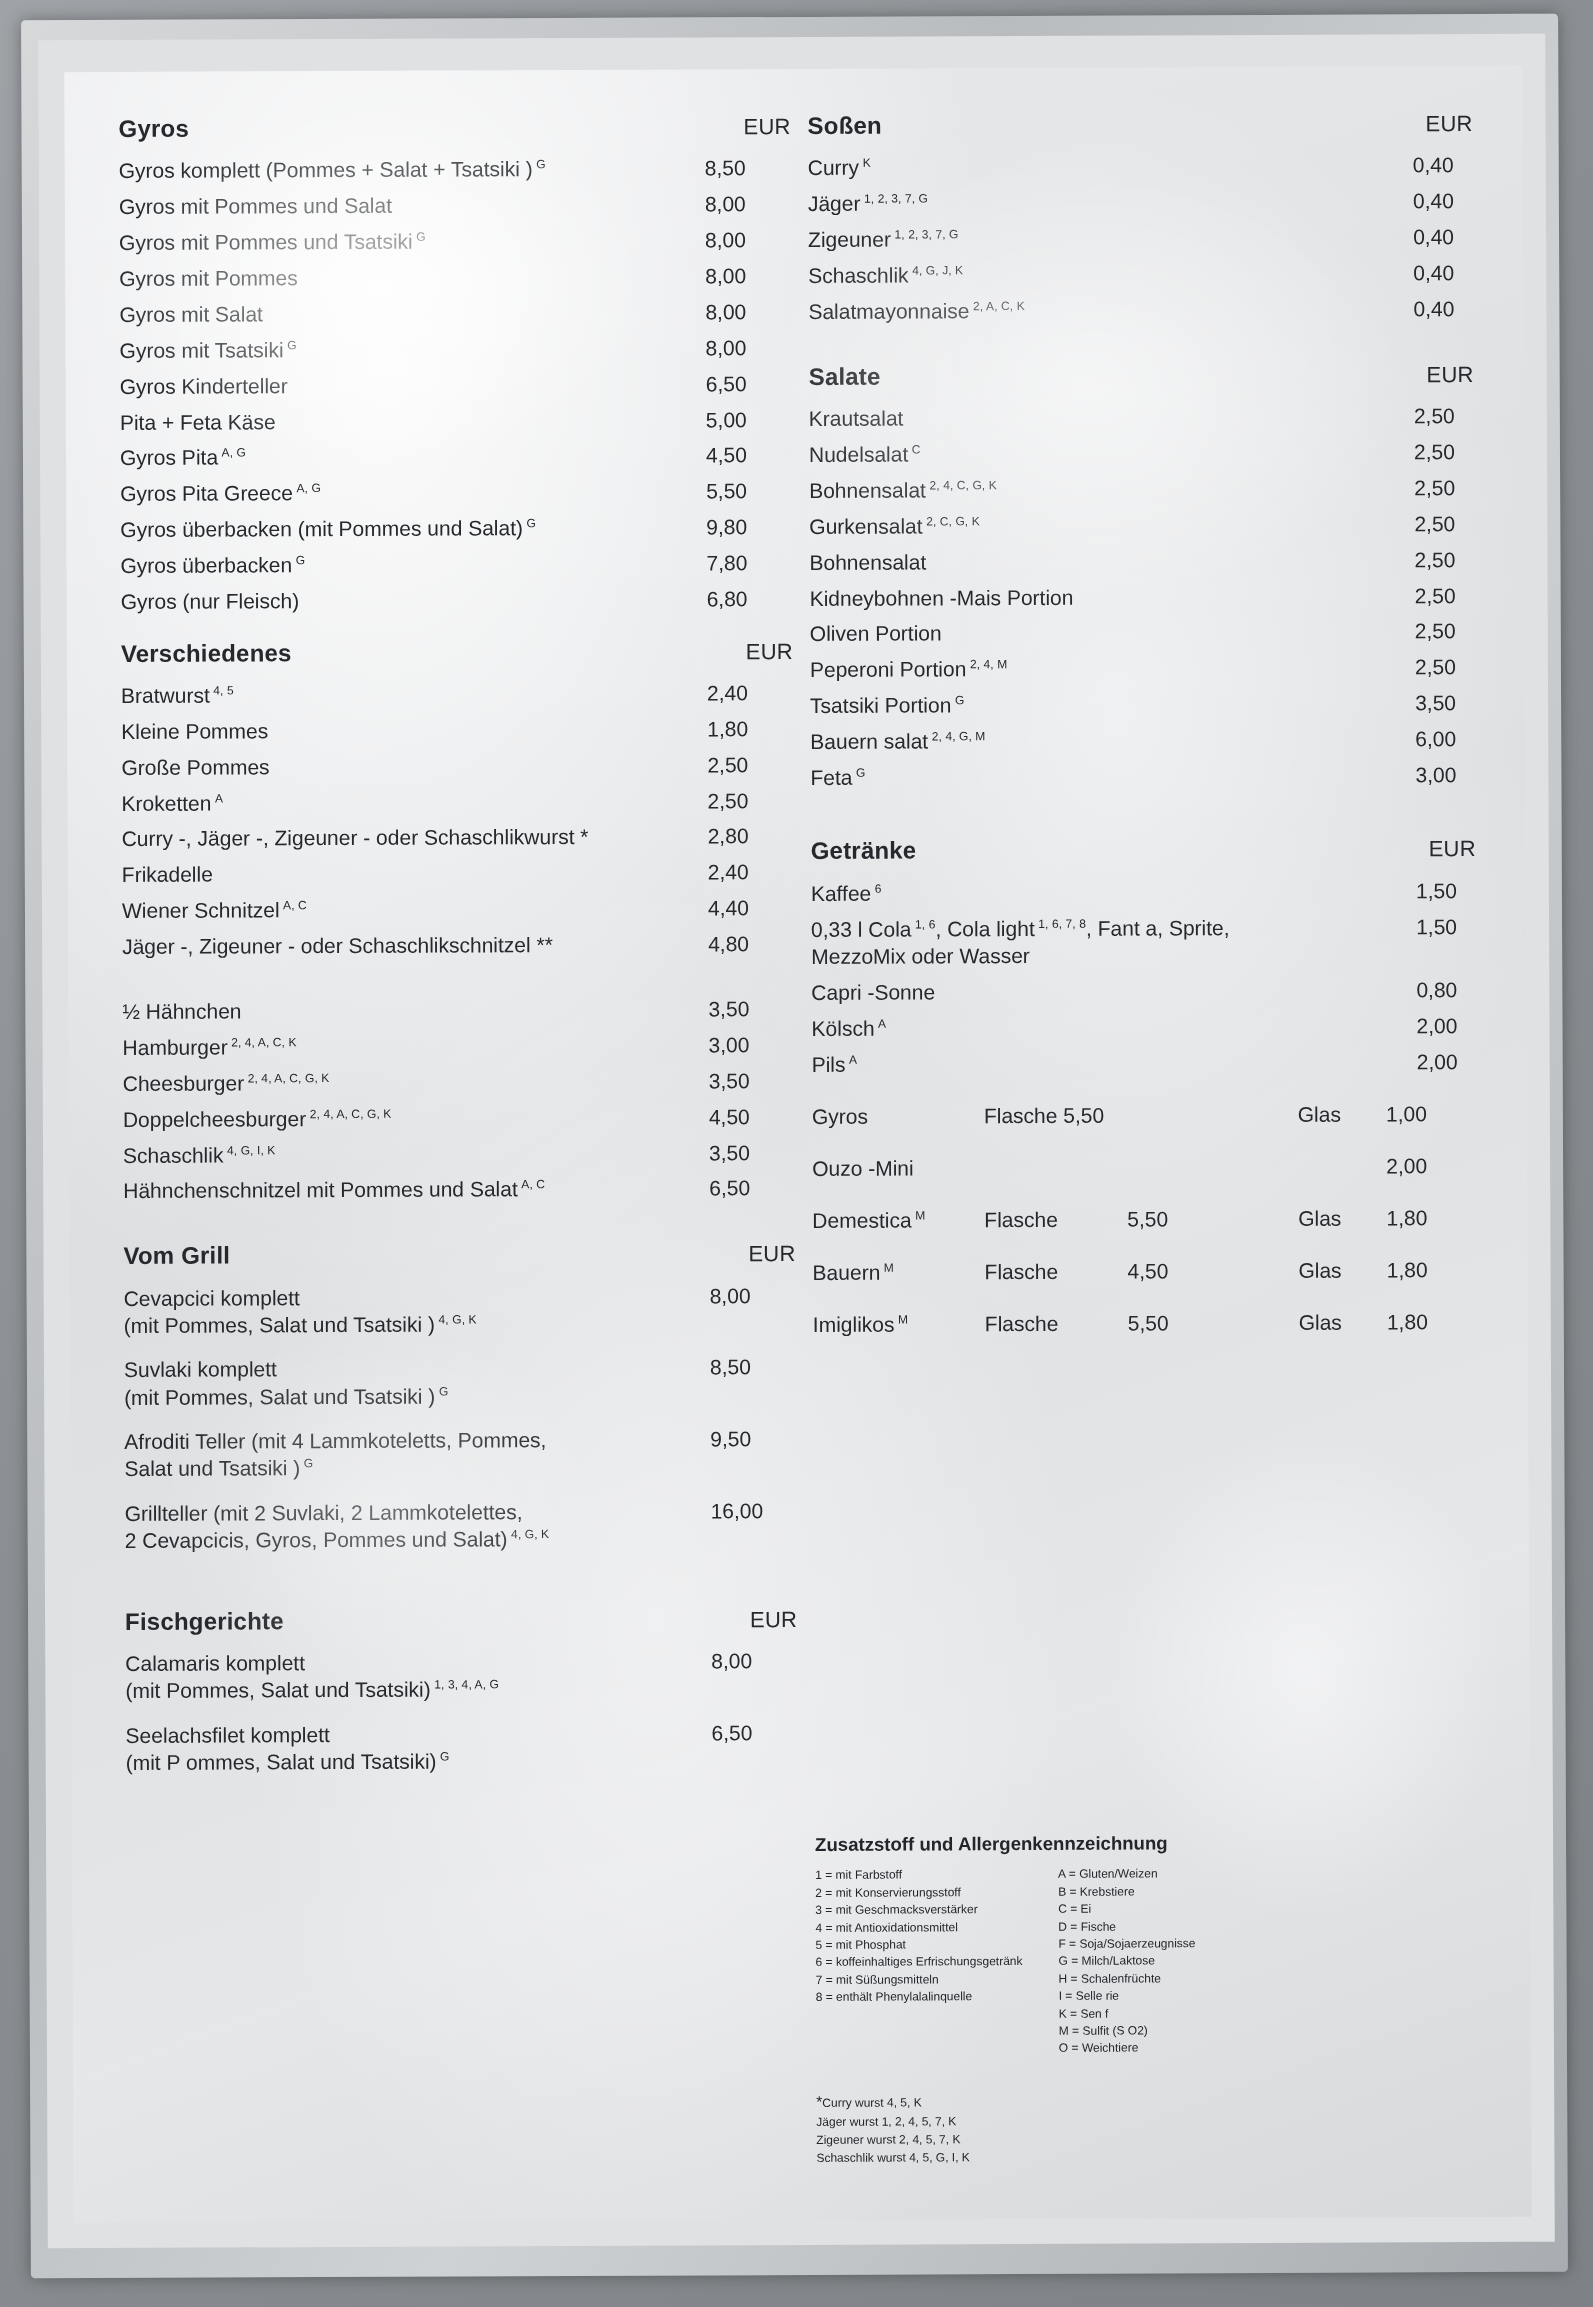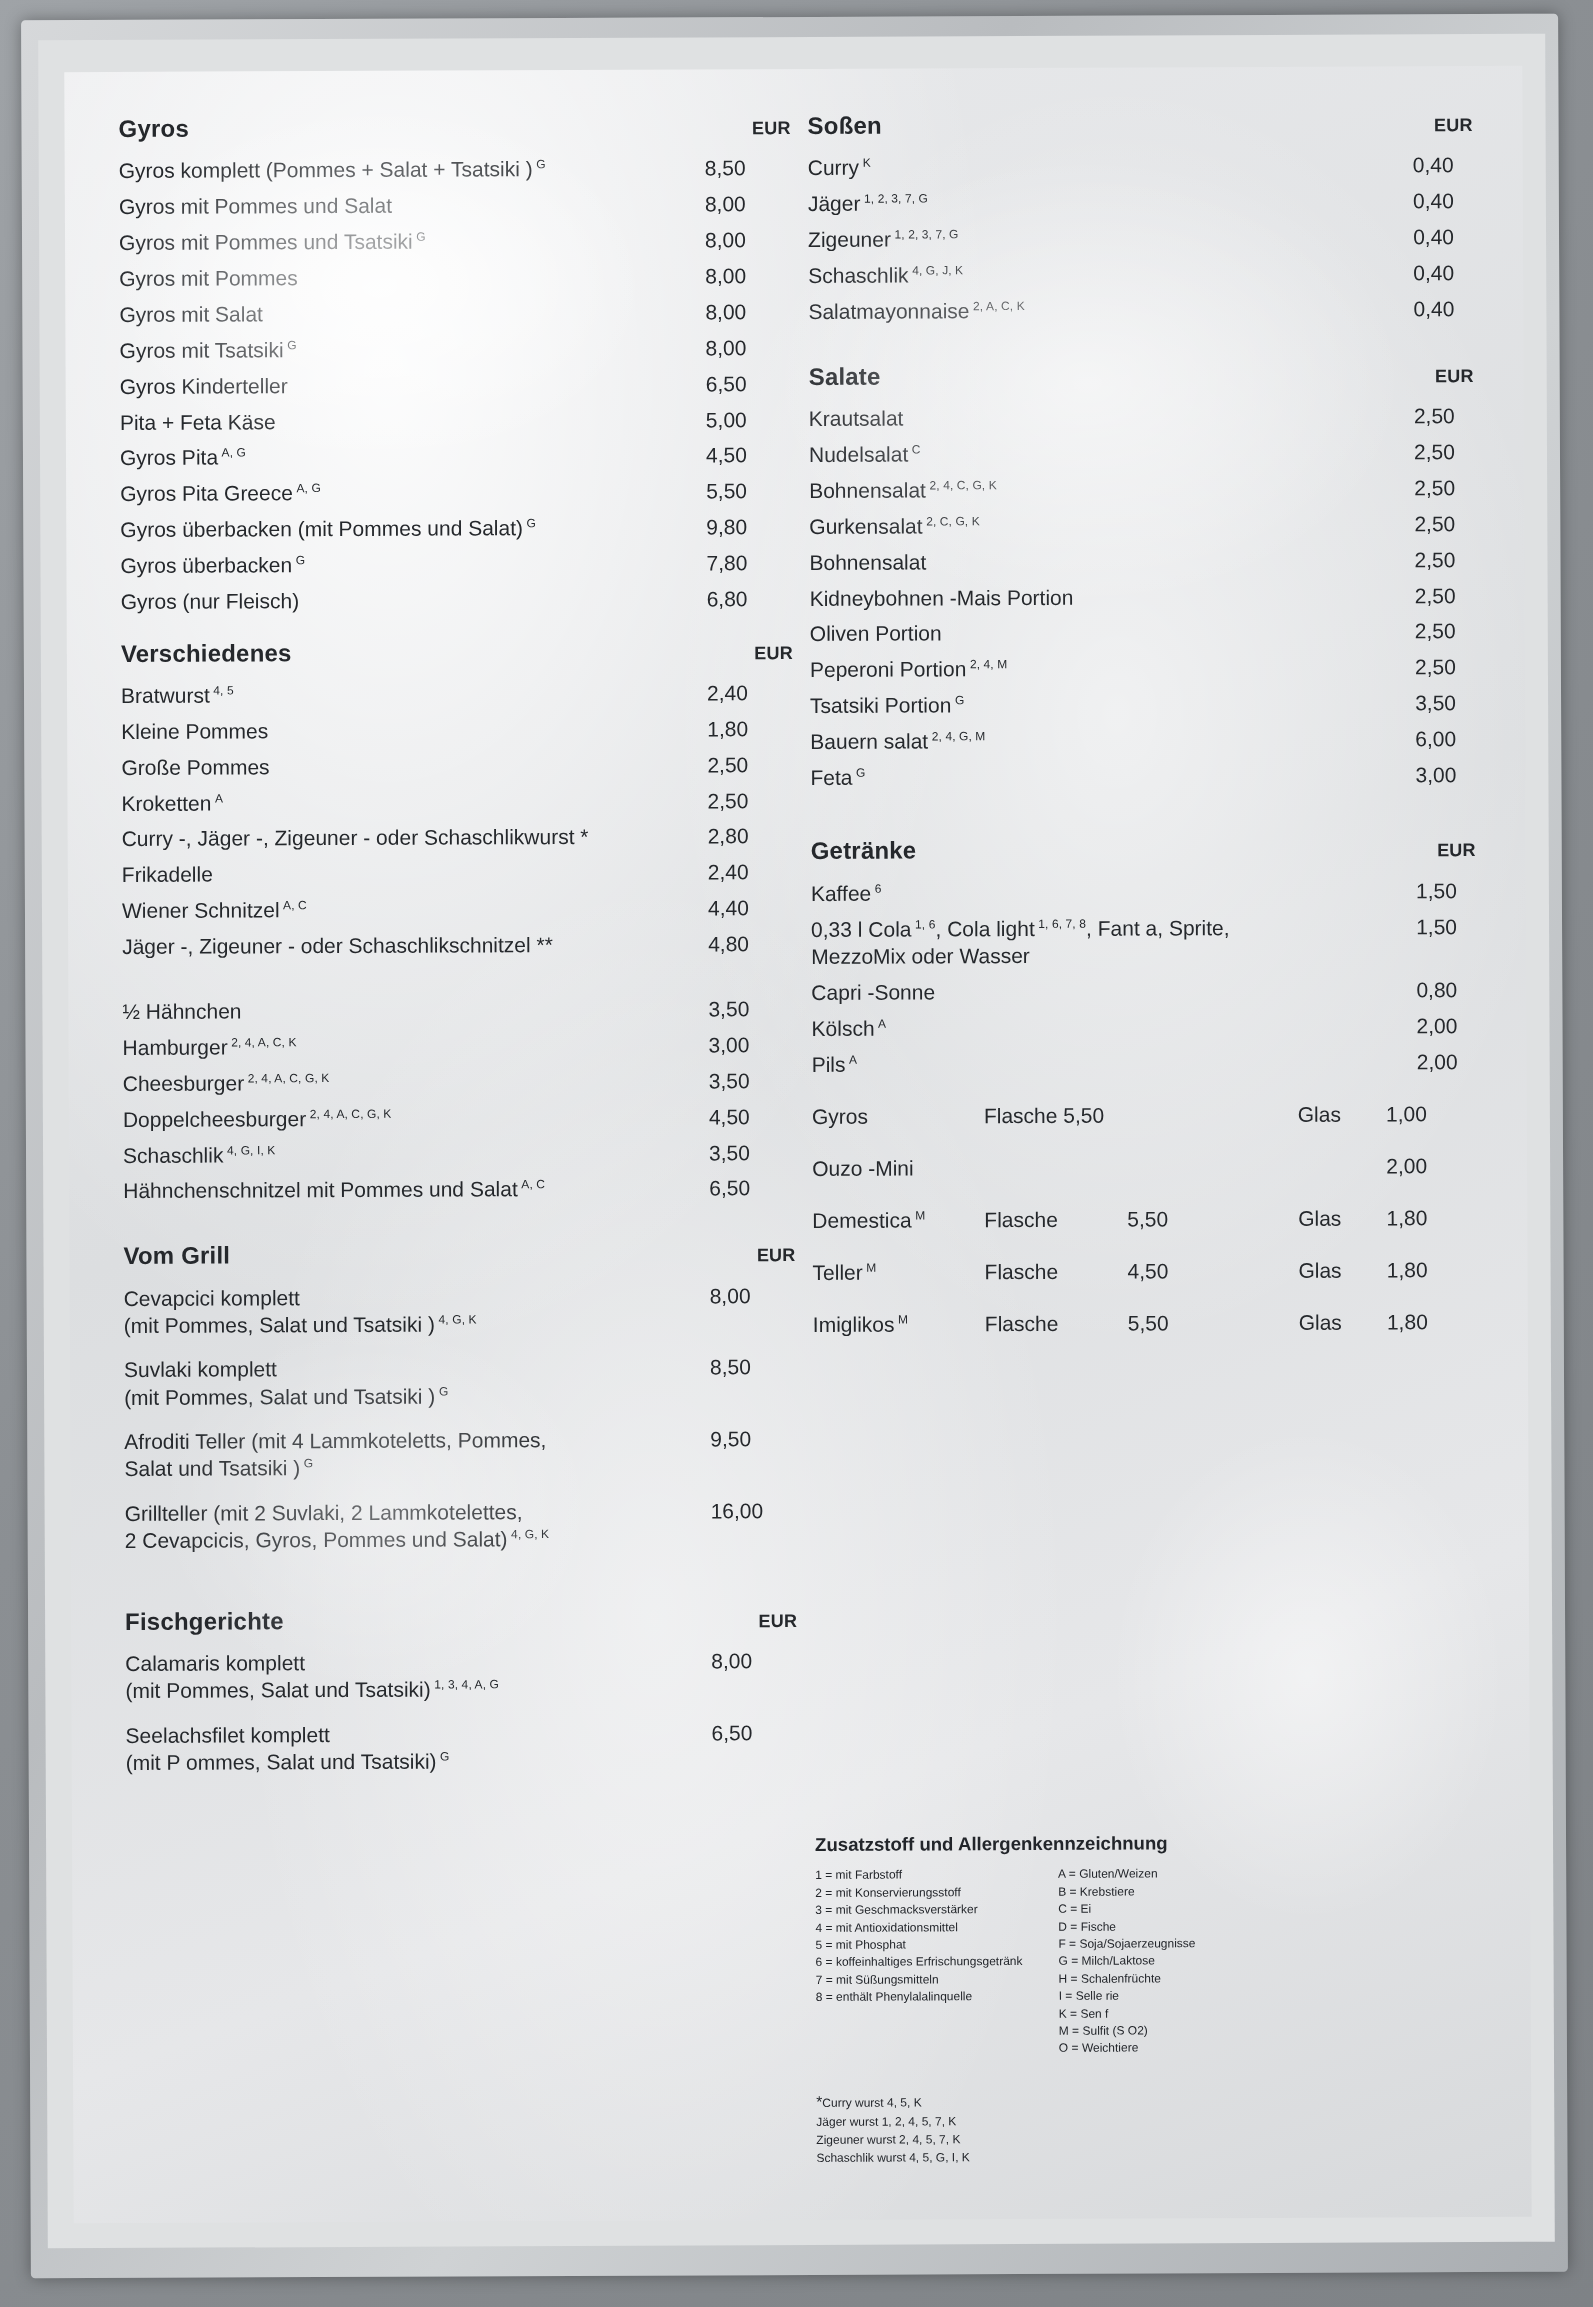--- a/index.html
+++ b/index.html
@@ -72,21 +72,21 @@
   .sec { margin-bottom: 4.3px; }
   .sec-head {
     display: flex;
     justify-content: space-between;
     align-items: baseline;
     font-size: 24px;
     font-weight: bold;
     letter-spacing: 0.2px;
     margin-bottom: 10px;
   }
-  .sec-head .eur { font-size: 18px; font-weight: bold; }
+  .sec-head .eur { font-size: 22px; font-weight: normal; }
 
   .row {
     display: flex;
     justify-content: space-between;
     align-items: flex-start;
     font-size: 21px;
     line-height: 1.30;
     padding: 4.3px 0;
   }
   .row .nm { flex: 1 1 auto; padding-right: 13px; }
@@ -486,21 +486,21 @@
           <span class="d-gprice">2,00</span>
         </div>
         <div class="drow">
           <span class="d-name"><span>Demestica</span><span class="sup">M</span></span>
           <span class="d-bottle">Flasche</span>
           <span class="d-bprice">5,50</span>
           <span class="d-glass">Glas</span>
           <span class="d-gprice">1,80</span>
         </div>
         <div class="drow">
-          <span class="d-name"><span>Teller</span><span class="sup">M</span></span>
+          <span class="d-name"><span>Bauern</span><span class="sup">M</span></span>
           <span class="d-bottle">Flasche</span>
           <span class="d-bprice">4,50</span>
           <span class="d-glass">Glas</span>
           <span class="d-gprice">1,80</span>
         </div>
         <div class="drow">
           <span class="d-name"><span>Imiglikos</span><span class="sup">M</span></span>
           <span class="d-bottle">Flasche</span>
           <span class="d-bprice">5,50</span>
           <span class="d-glass">Glas</span>

